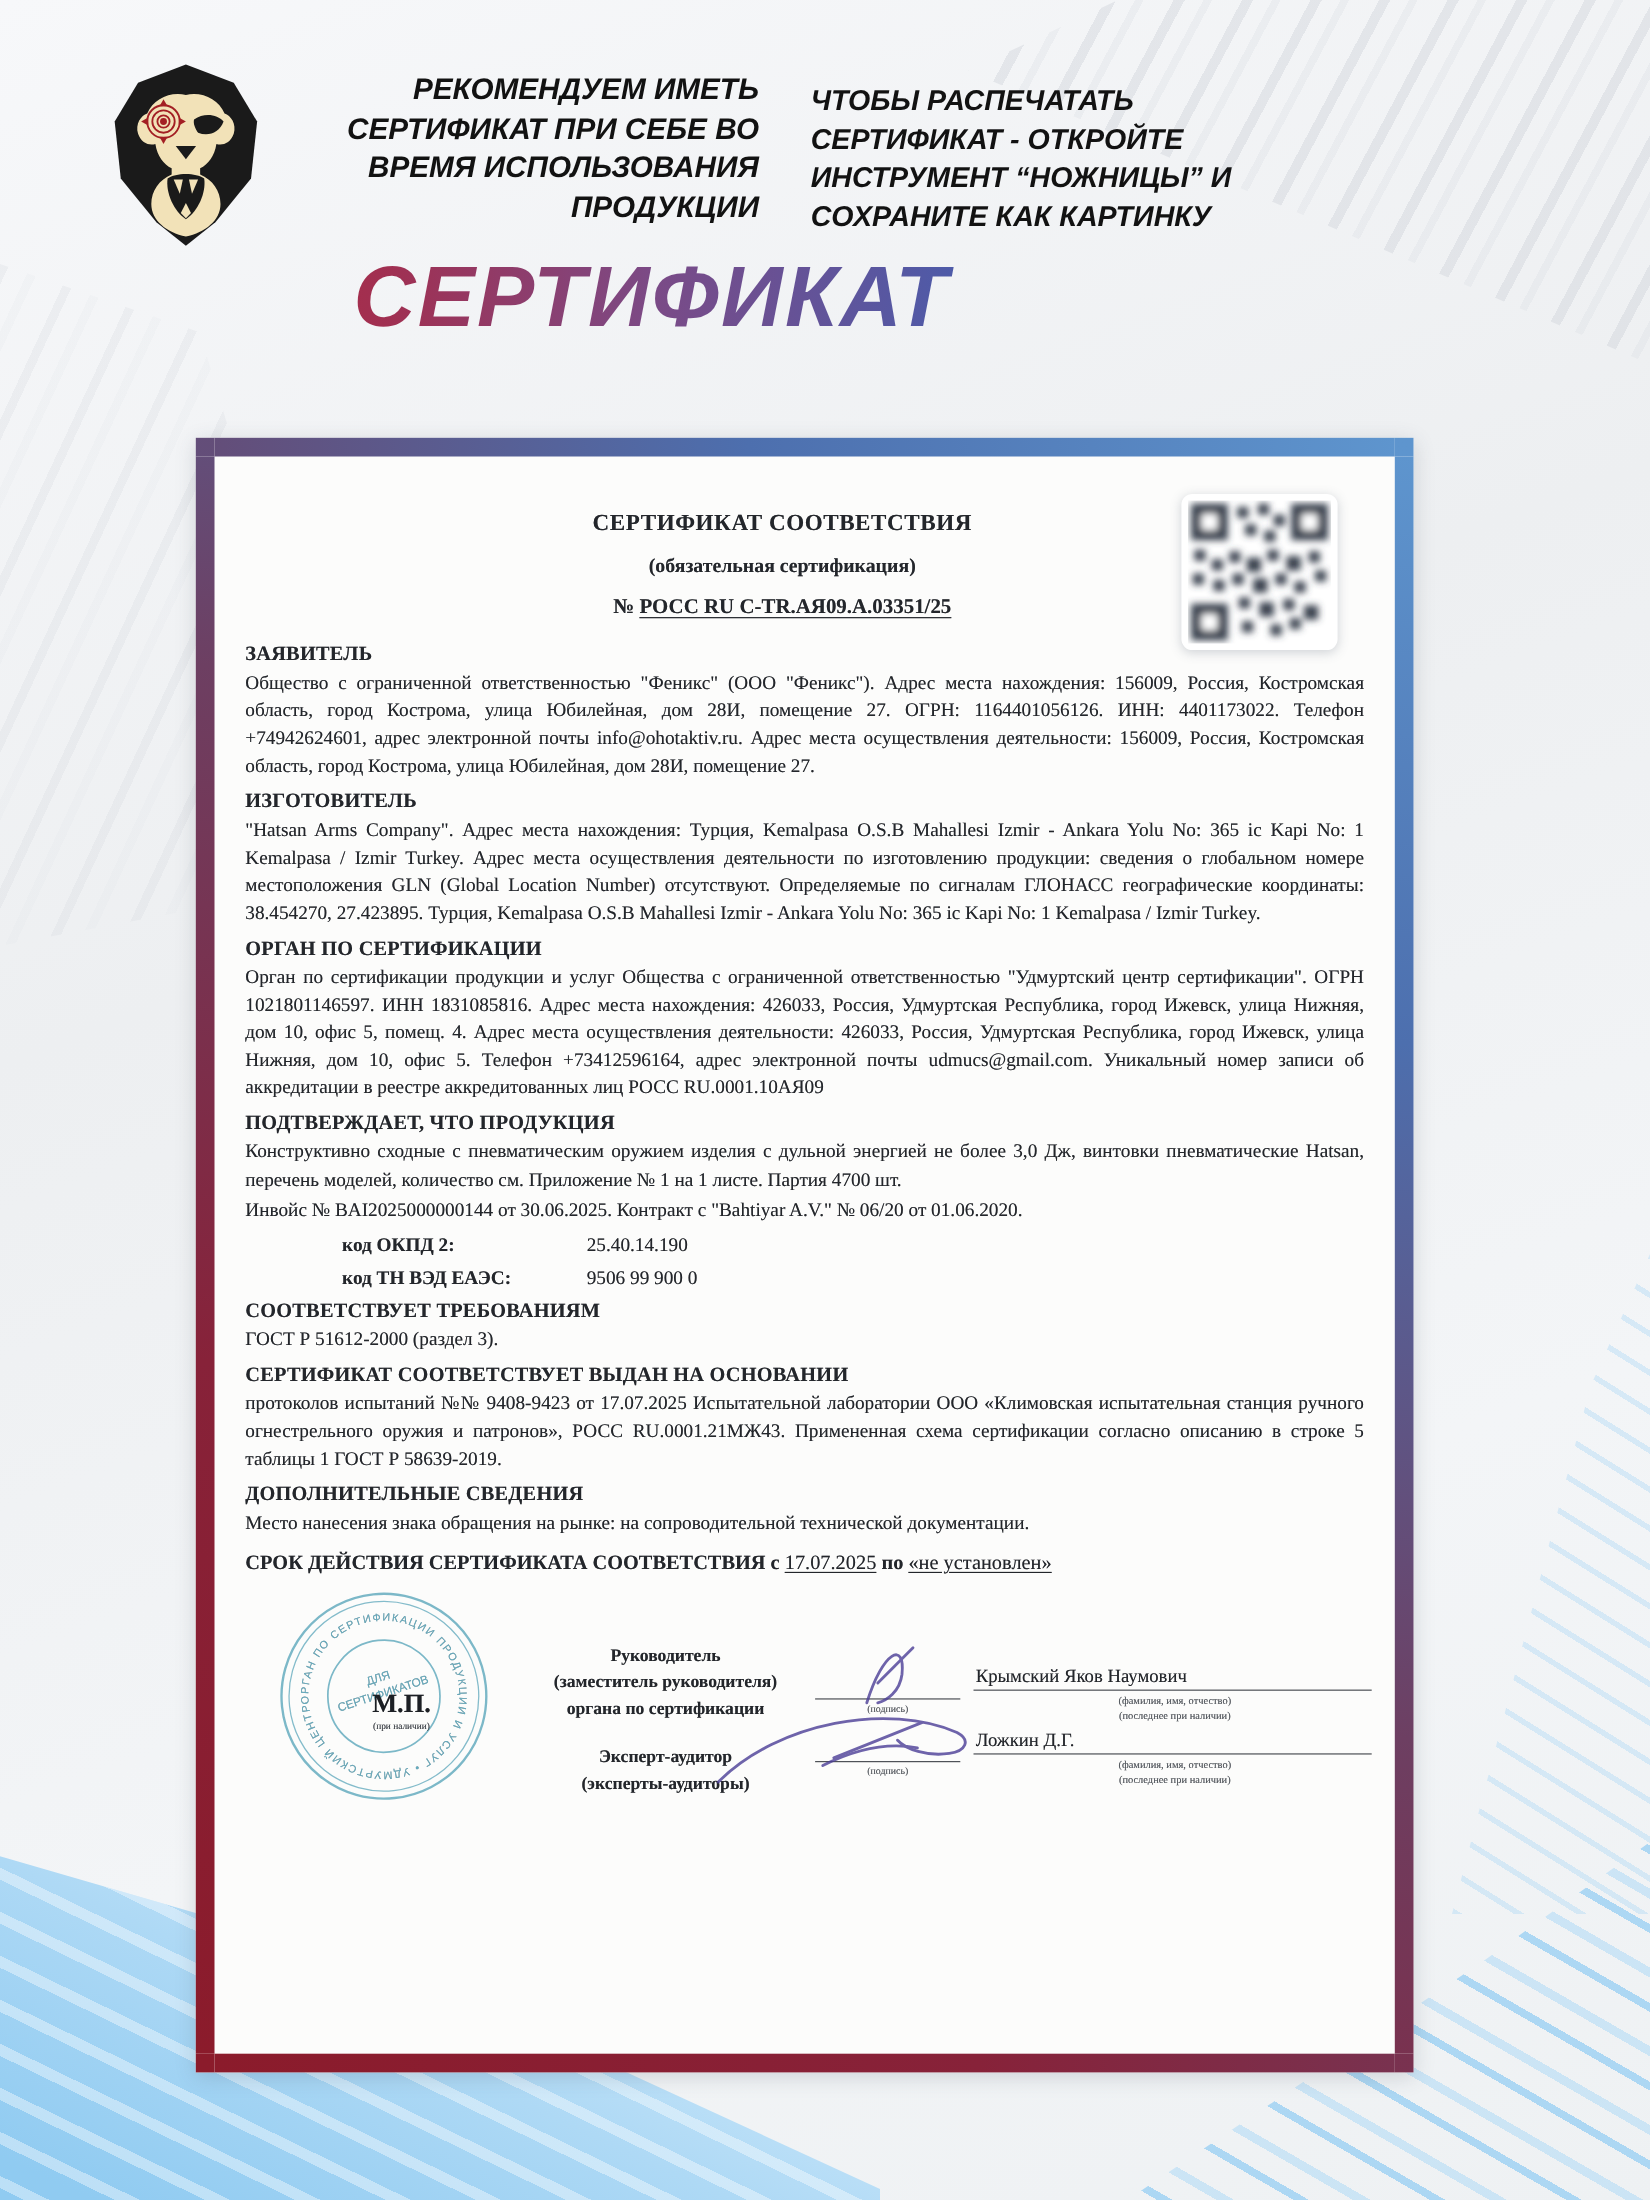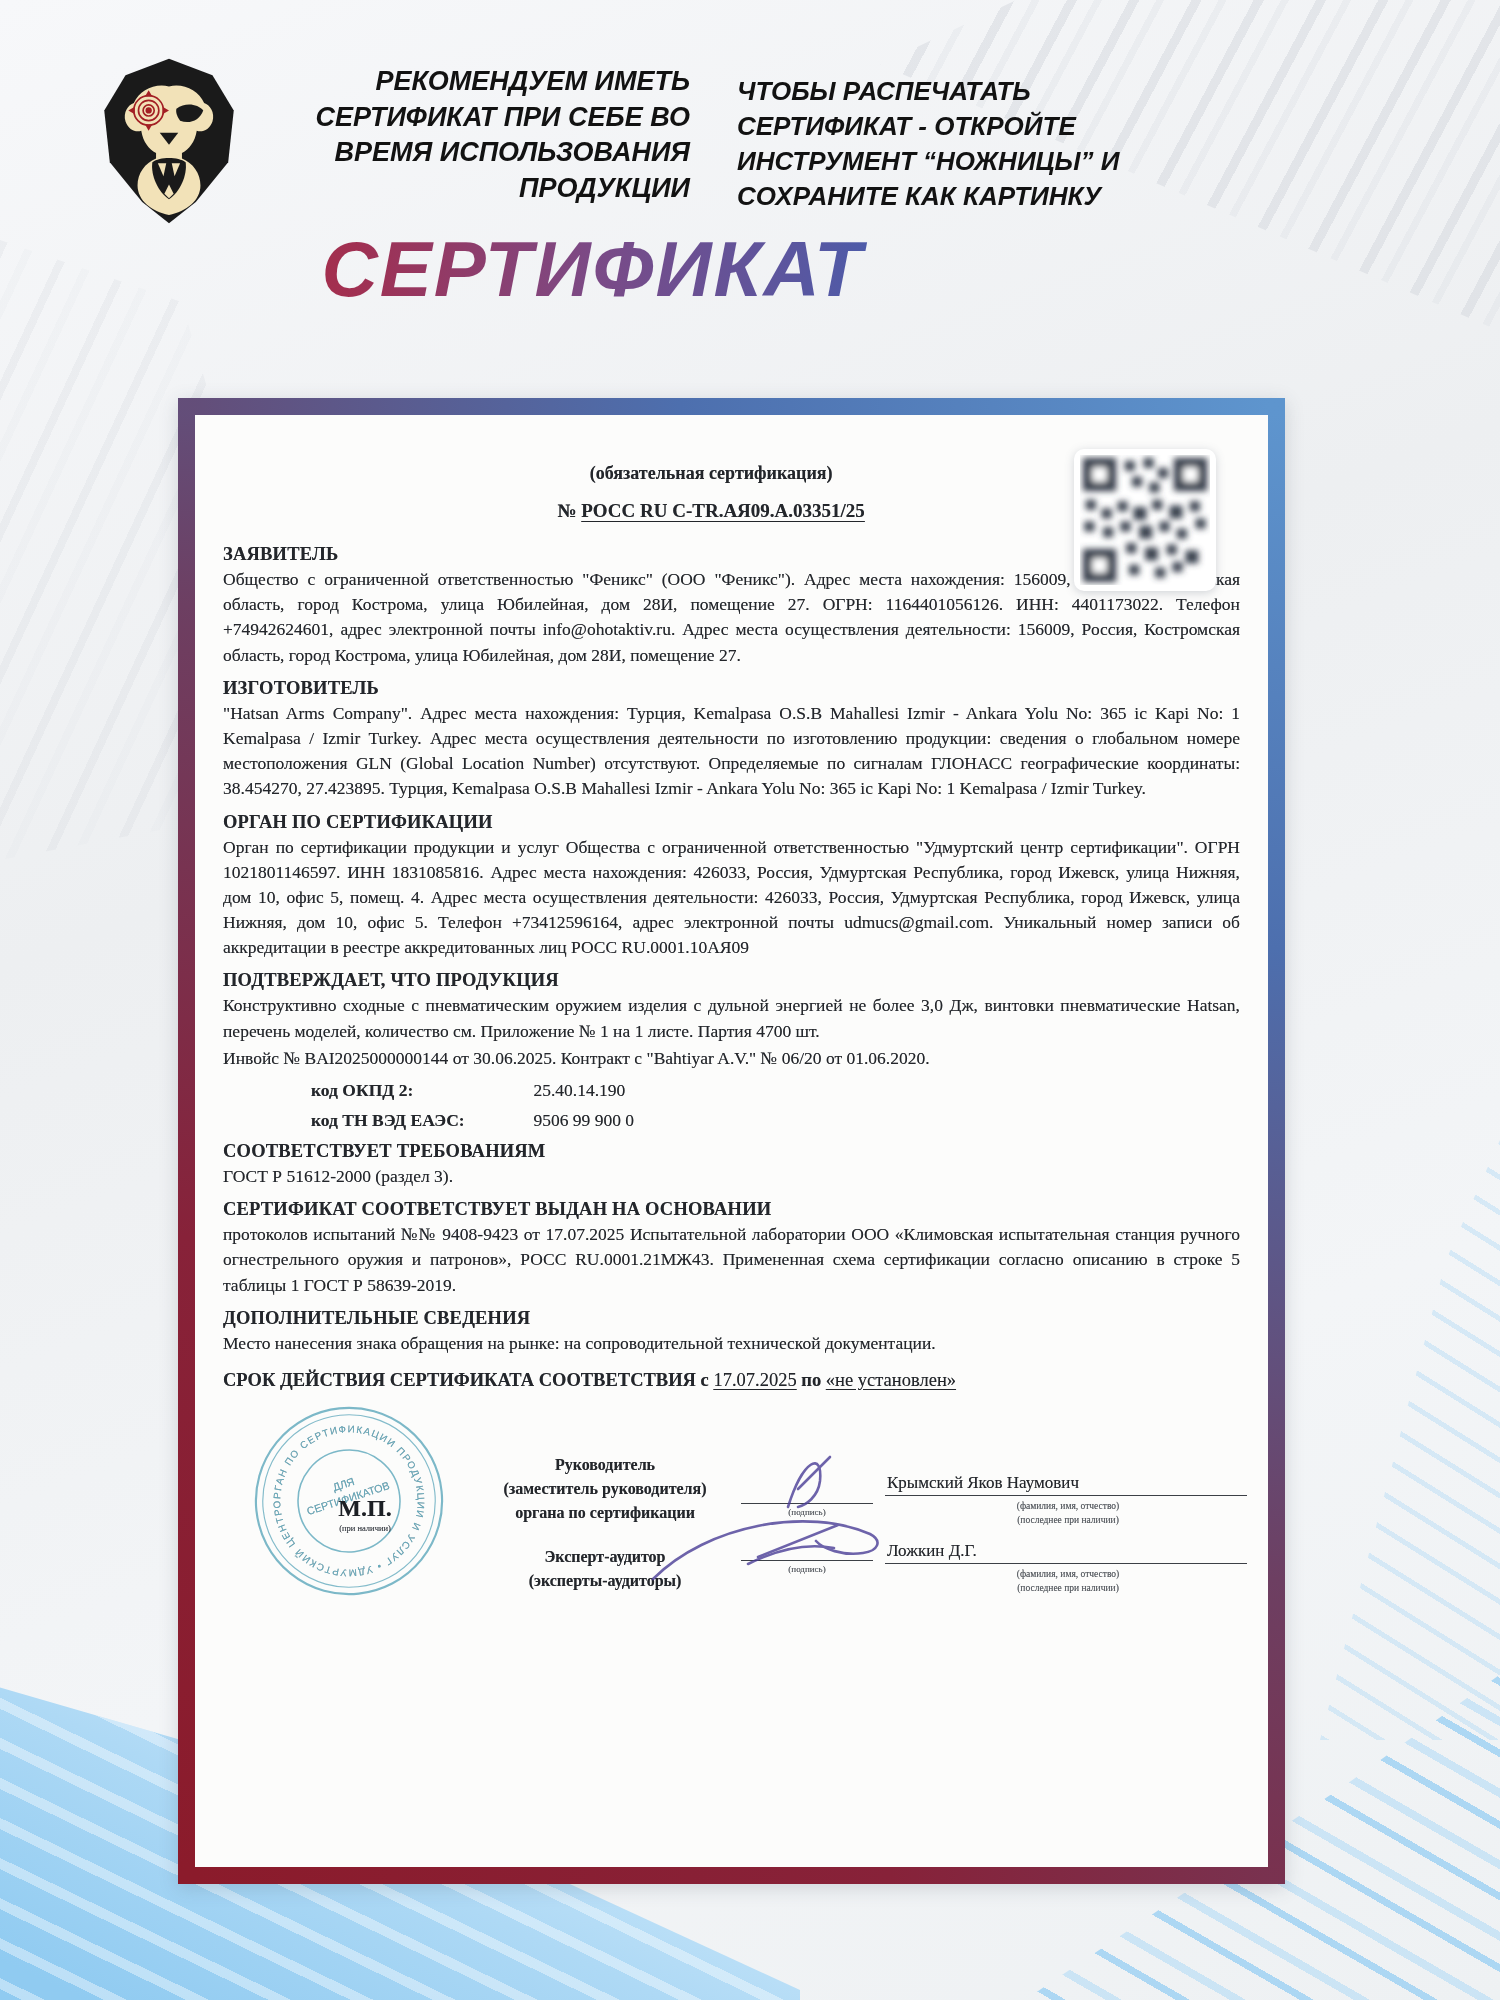--- a/index.html
+++ b/index.html
@@ -73,21 +73,21 @@
   .mp .mp-main{font-size:24px;font-weight:700;color:#1c1f24;}
   .mp .mp-note{font-size:8.5px;color:#3a3f46;margin-top:1px;}
   .role{position:absolute;left:262px;width:240px;text-align:center;font-weight:700;
         font-size:16px;line-height:1.5;white-space:pre-line;}
   .role-1{top:46px;} .role-2{top:138px;}
   .sline{position:absolute;left:518px;width:132px;border-bottom:1.6px solid #3c4046;}
   .sline-1{top:96px;} .sline-2{top:153px;}
   .sline-note{position:absolute;left:518px;width:132px;text-align:center;font-size:9px;color:#555a60;}
   .snote-1{top:100px;} .snote-2{top:157px;}
   .name-block{position:absolute;left:662px;width:362px;}
-  .nb-1{top:66px;} .nb-2{top:134px;}
+  .nb-1{top:66px;} .nb-2{top:124px;}
   .name{font-size:17px;padding-left:2px;}
   .name-line{border-bottom:1.6px solid #3c4046;margin-top:2px;}
   .name-notes{margin:3px 0 0 58px;width:250px;text-align:center;font-size:9.5px;
               line-height:1.5;color:#555a60;white-space:pre-line;}
   .ink{position:absolute;left:415px;top:22px;width:270px;height:170px;}
 </style>
 </head>
 <body>
 
 <div class="page">
@@ -171,20 +171,21 @@
               <rect x="6.0" y="6.2" width="0.7" height="0.7"></rect>
             <rect x="7.3" y="6.6" width="0.9" height="0.9"></rect>
               <rect x="3.4" y="7.6" width="0.7" height="0.7"></rect>
               <rect x="5.2" y="7.8" width="0.7" height="0.7"></rect>
             <rect x="6.4" y="7.4" width="0.7" height="0.7"></rect>
           </g>
         </svg>
       </div>
 
       <div class="doc-head">
+        <div class="doc-title">СЕРТИФИКАТ СООТВЕТСТВИЯ</div>
         <div class="doc-sub">(обязательная сертификация)</div>
         <div class="doc-num">
           <span>№</span>
           <span class="num">РОСС RU C-TR.АЯ09.А.03351/25</span>
         </div>
       </div>
 
       <div class="sec" style="margin-top:22px;">
         <h3>ЗАЯВИТЕЛЬ</h3>
         <p>Общество с ограниченной ответственностью "Феникс" (ООО "Феникс"). Адрес места нахождения: 156009, Россия, Костромская область, город Кострома, улица Юбилейная, дом 28И, помещение 27. ОГРН: 1164401056126. ИНН: 4401173022. Телефон +74942624601, адрес электронной почты info@ohotaktiv.ru. Адрес места осуществления деятельности: 156009, Россия, Костромская область, город Кострома, улица Юбилейная, дом 28И, помещение 27.</p>

